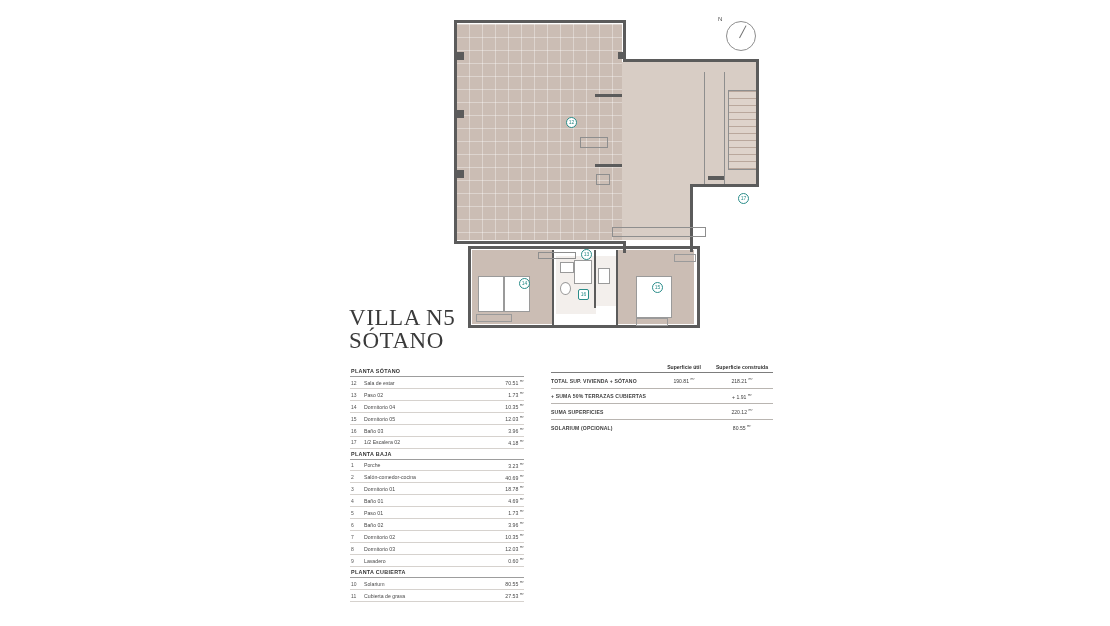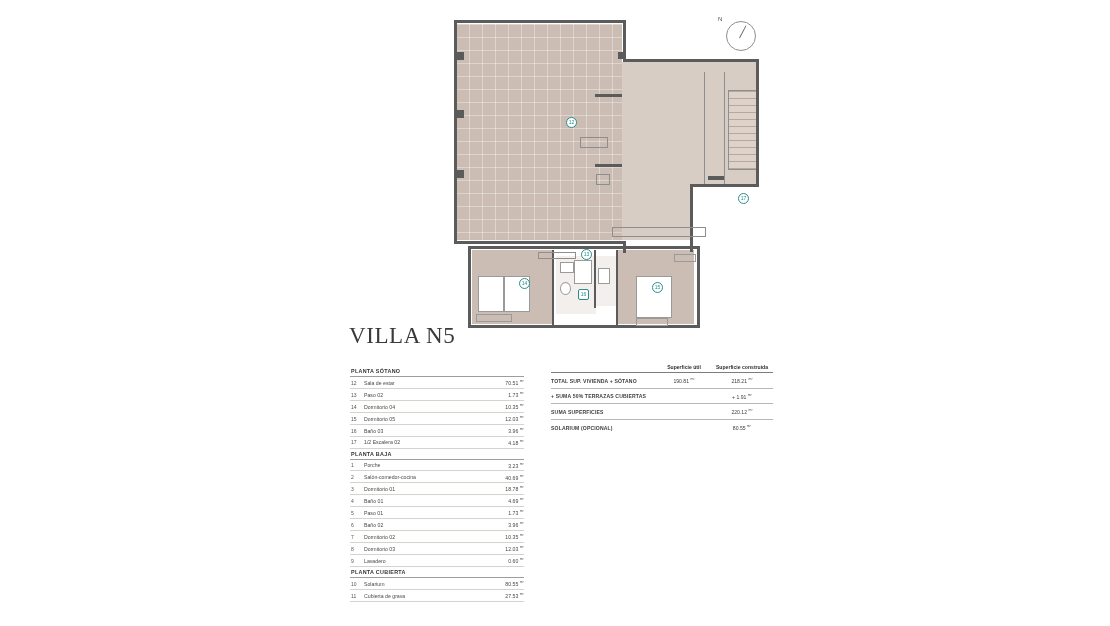--- a/index.html
+++ b/index.html
@@ -119,21 +119,21 @@
     height: 14px;
     background: #6f6f6f;
     transform: rotate(28deg);
     transform-origin: bottom center;
   }
 
   
   #title-block {
     position: absolute;
     left: 349px;
-    top: 324px;
+    top: 306px;
     width: 260px;
   }
   #title-block .line {
     font-family: "Liberation Serif", serif;
     font-size: 23px;
     letter-spacing: 0.6px;
     color: #3a3a3a;
     line-height: 23px;
   }
 
@@ -314,20 +314,21 @@
 </div>
 
 <div id="compass">
   <div class="circle"></div>
   <div class="needle"></div>
   <div class="n-label">N</div>
 </div>
 
 <div id="title-block">
   <div class="line">VILLA N5</div>
+  <div class="line">SÓTANO</div>
 </div>
 
 <div id="left-table">
     <div class="sect-head">PLANTA SÓTANO</div>
     <div class="row">
       <div class="num">12</div>
       <div class="name">Sala de estar</div>
       <div class="val">70.51 <sup>m²</sup></div>
     </div>
     <div class="row">

